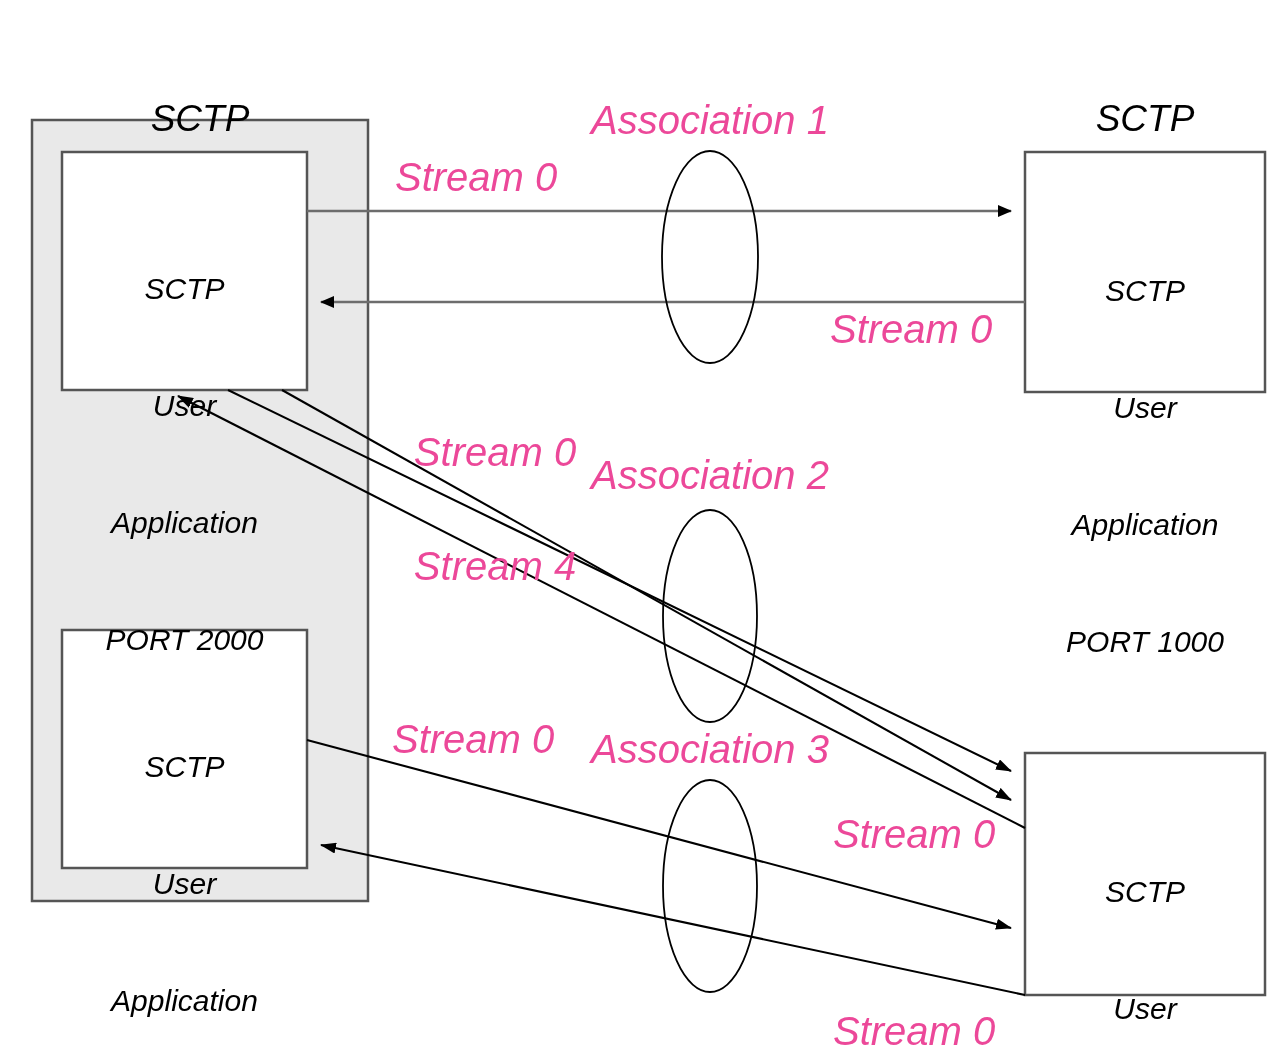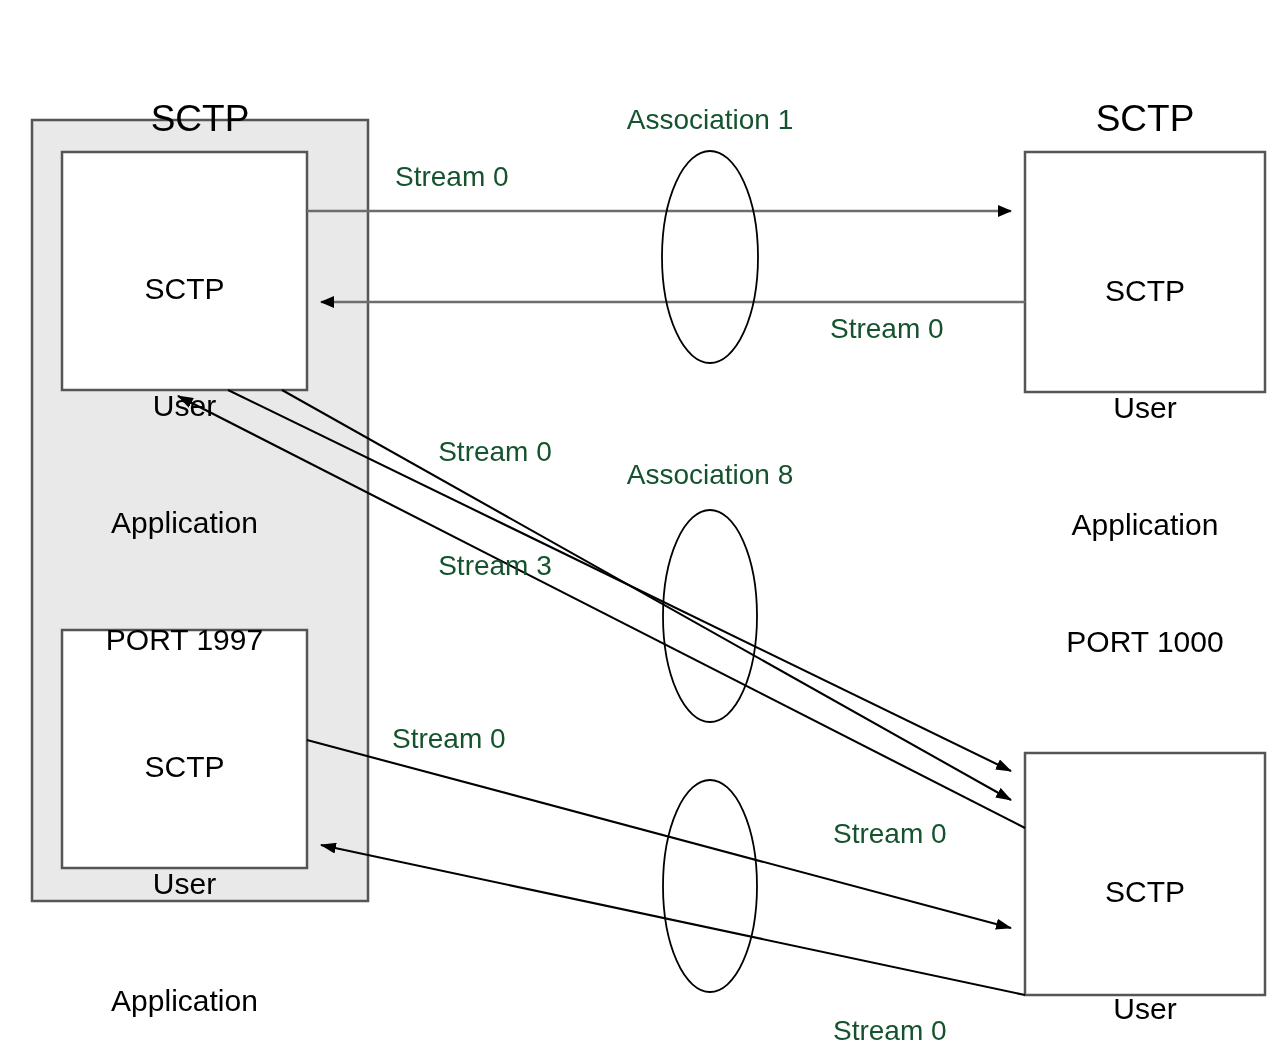--- a/index.html
+++ b/index.html
@@ -8,20 +8,21 @@
     padding: 0;
     background: #ffffff;
   }
   #stage {
     position: relative;
     width: 1285px;
     height: 1058px;
     background: #ffffff;
     font-family: "Liberation Sans", sans-serif;
     overflow: hidden;
+    font-style: italic;
   }
   svg.layer {
     position: absolute;
     left: 0;
     top: 0;
     width: 1285px;
     height: 1058px;
   }
   .node-title {
     position: absolute;
@@ -35,23 +36,23 @@
   .app-box-label {
     position: absolute;
     text-align: center;
     font-size: 30px;
     line-height: 39px;
     color: #000000;
     white-space: pre;
   }
   .edge-label {
     position: absolute;
-    font-size: 28px;
+    font-size: 40px;
     line-height: 38px;
-    color: #14532d;
+    color: #ec4899;
     white-space: pre;
     text-align: center;
   }
 </style>
 </head>
 <body>
 
 <div id="stage">
 
   <svg class="layer" viewBox="0 0 1285 1058">
@@ -100,21 +101,21 @@
   </div>
 
   <div class="node-title" style="left:1025px; top:6px; width:240px;">
     <div>SCTP</div>
   </div>
 
   <div class="app-box-label" style="left:62px; top:191px; width:245px;">
     <div>SCTP</div>
     <div>User</div>
     <div>Application</div>
-    <div>PORT 1997</div>
+    <div>PORT 2000</div>
   </div>
 
   <div class="app-box-label" style="left:62px; top:669px; width:245px;">
     <div>SCTP</div>
     <div>User</div>
     <div>Application</div>
     
   </div>
 
   <div class="app-box-label" style="left:1025px; top:193px; width:240px;">
@@ -125,29 +126,30 @@
   </div>
 
   <div class="app-box-label" style="left:1025px; top:794px; width:240px;">
     <div>SCTP</div>
     <div>User</div>
     
     
   </div>
 
   <div class="edge-label" style="left:560px; top:101px; width:300px;">Association 1</div>
-  <div class="edge-label" style="left:560px; top:456px; width:300px;">Association 8</div>
+  <div class="edge-label" style="left:560px; top:456px; width:300px;">Association 2</div>
+  <div class="edge-label" style="left:560px; top:730px; width:300px;">Association 3</div>
 
   <div class="edge-label" style="left:395px; top:158px; width:200px; text-align:left;">Stream 0</div>
 
   <div class="edge-label" style="left:830px; top:310px; width:200px; text-align:left;">Stream 0</div>
 
   <div class="edge-label" style="left:410px; top:357px; width:170px; text-align:center;">
     <div>Stream 0</div>
-    <div>Stream 3</div>
+    <div>Stream 4</div>
   </div>
 
   <div class="edge-label" style="left:392px; top:720px; width:200px; text-align:left;">Stream 0</div>
 
   <div class="edge-label" style="left:833px; top:815px; width:200px; text-align:left;">Stream 0</div>
 
   <div class="edge-label" style="left:833px; top:1012px; width:200px; text-align:left;">Stream 0</div>
 
 </div>
 

